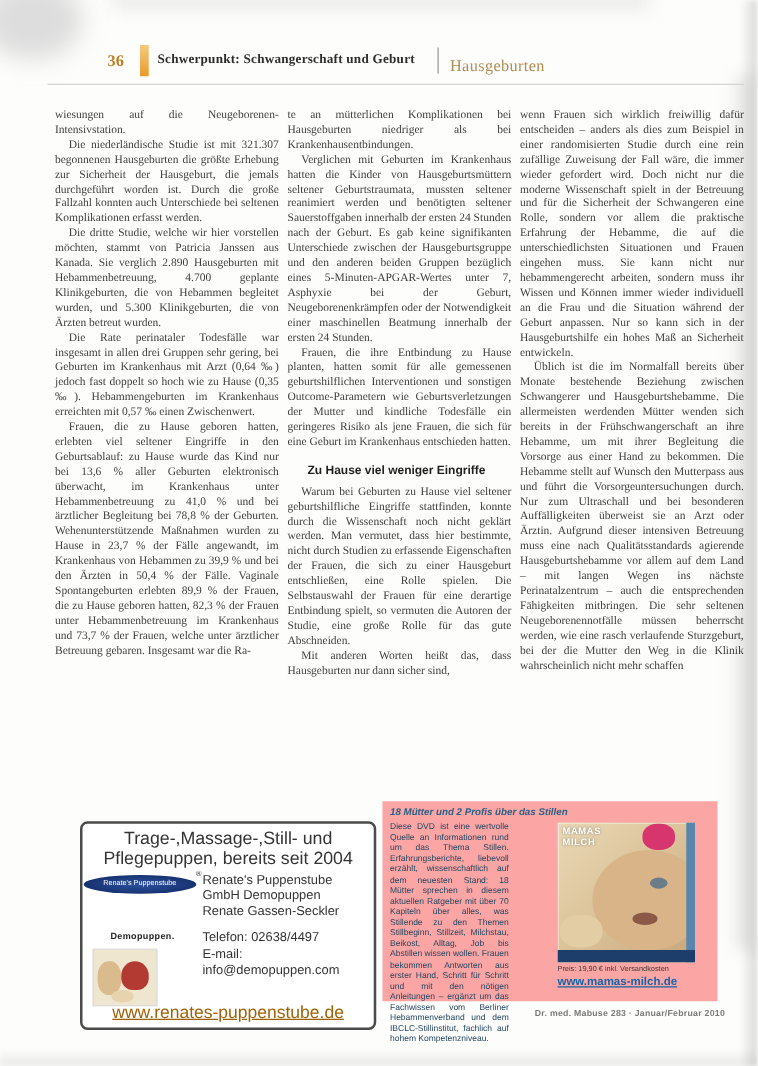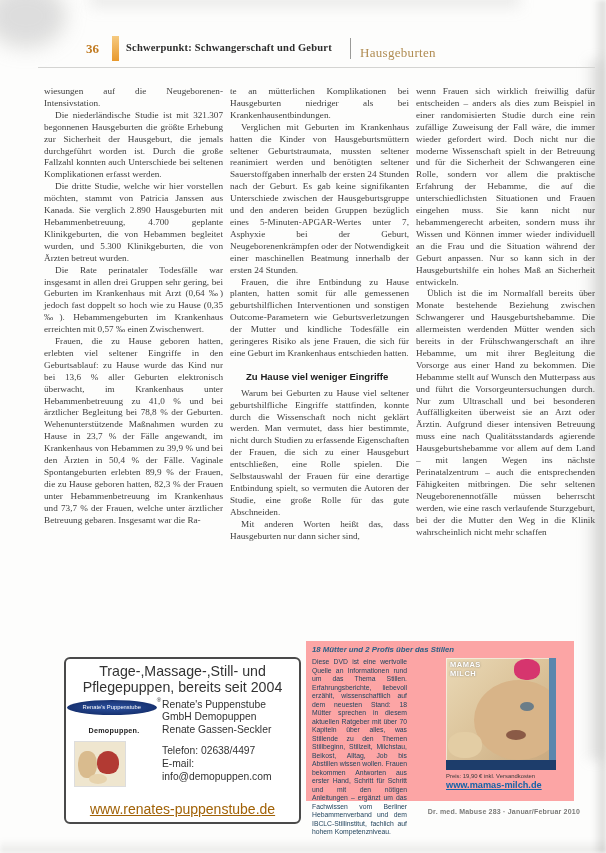--- a/index.html
+++ b/index.html
@@ -45,21 +45,21 @@
   
   .ad-pup{position:absolute;left:64px;top:657px;width:237px;height:167px;background:#fff;
     border:2px solid #4a4a4a;border-radius:6px;font-family:"Liberation Sans",sans-serif;box-sizing:border-box;}
   .ad-pup-headline{margin-top:4px;text-align:center;font-size:14.2px;line-height:16.3px;color:#333;}
   .ad-pup-body{display:flex;margin-top:1px;}
   .ad-pup-left{width:96px;text-align:center;}
   .logo-oval{width:90px;height:15px;margin:3px auto 0;border-radius:50%;
     background:radial-gradient(ellipse at center,#2c51a0 0%,#16306e 75%);
     color:#fff;font-size:5.8px;line-height:15px;white-space:nowrap;overflow:hidden;}
   .logo-reg{font-size:6px;color:#333;vertical-align:top;}
-  .logo-caption{font-size:7.2px;font-weight:bold;color:#222;margin-top:7px;letter-spacing:.3px;}
+  .logo-caption{font-size:7.2px;font-weight:bold;color:#222;margin-top:24px;letter-spacing:.3px;}
   .dolls-photo{width:50px;height:44px;margin:6px auto 0 8px;background:#efe6cf;position:relative;
     border:1px solid #ddd;overflow:hidden;}
   .doll-a{position:absolute;left:3px;top:9px;width:19px;height:27px;background:#d9bb8e;border-radius:45%;}
   .doll-b{position:absolute;right:6px;top:9px;width:22px;height:23px;background:#b23a33;border-radius:50% 50% 42% 42%;}
   .doll-c{position:absolute;left:14px;bottom:2px;width:18px;height:10px;background:#e7d3ad;border-radius:50%;}
   .ad-pup-right{width:133px;font-size:10.3px;line-height:12.6px;color:#333;padding-top:2px;}
   .ad-pup-right .gap{height:9px;}
   .ad-pup-url{position:absolute;left:0;right:0;bottom:5px;text-align:center;font-size:14px;
     color:#a16207;text-decoration:underline;}
 

